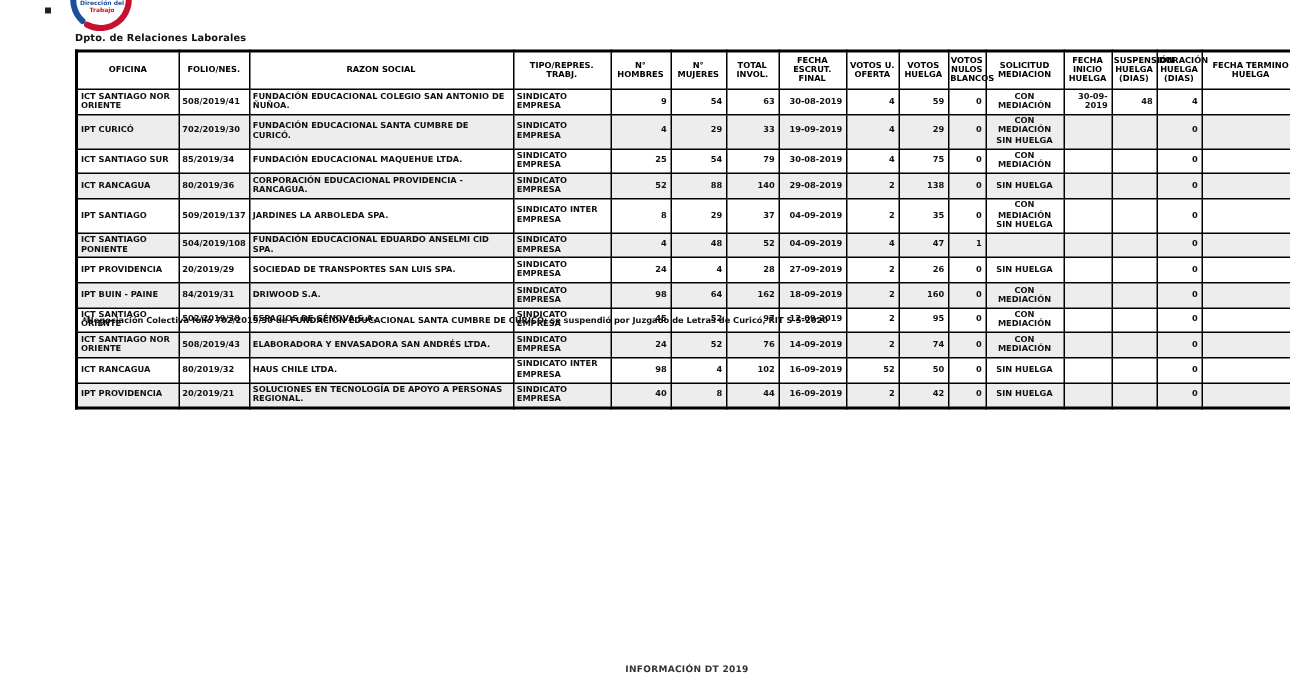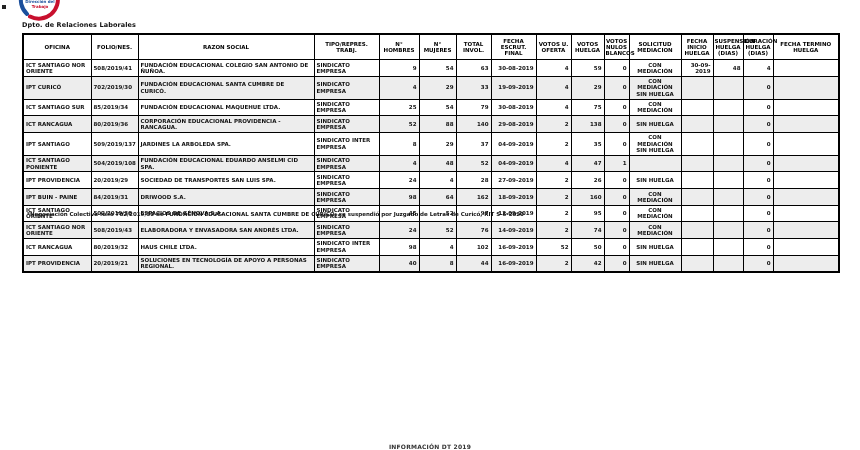--- a/index.html
+++ b/index.html
@@ -2,21 +2,21 @@
 <html><head>
 <meta charset="utf-8">
 <style>
   html,body{margin:0;padding:0;}
   body{
     width:860px;height:450px;overflow:hidden;position:relative;
     background:#ffffff;
     font-family:"DejaVu Sans","Liberation Sans",sans-serif;
     -webkit-font-smoothing:antialiased;
   }
-  .page{position:absolute;inset:0;background:#fff;}
+  .page{position:absolute;inset:0;background:#fff;margin-left:28px;}
 
   
   .speck{position:absolute;left:2px;top:5px;width:4px;height:4px;background:#222;}
 
   
   .logo{position:absolute;left:18px;top:-22px;width:44px;height:44px;}
   .logo svg{display:block;}
   .logo-text{
     position:absolute;left:0;top:22px;width:44px;text-align:center;
     font-size:4px;font-weight:bold;line-height:1.2;

